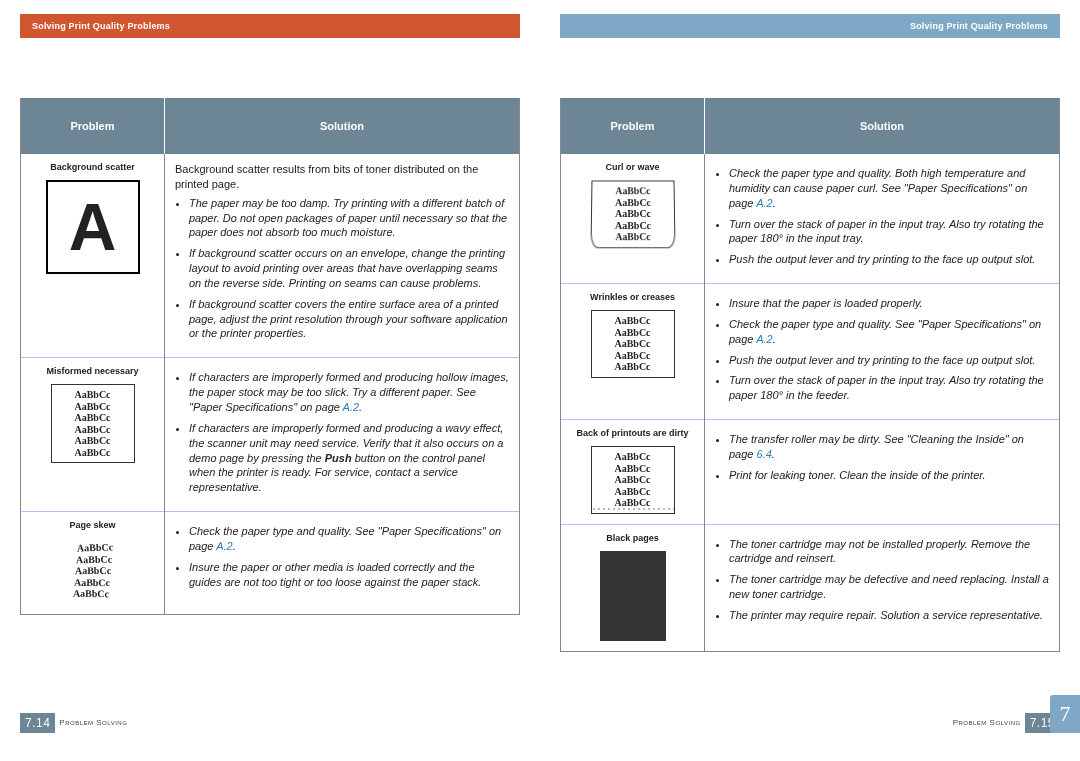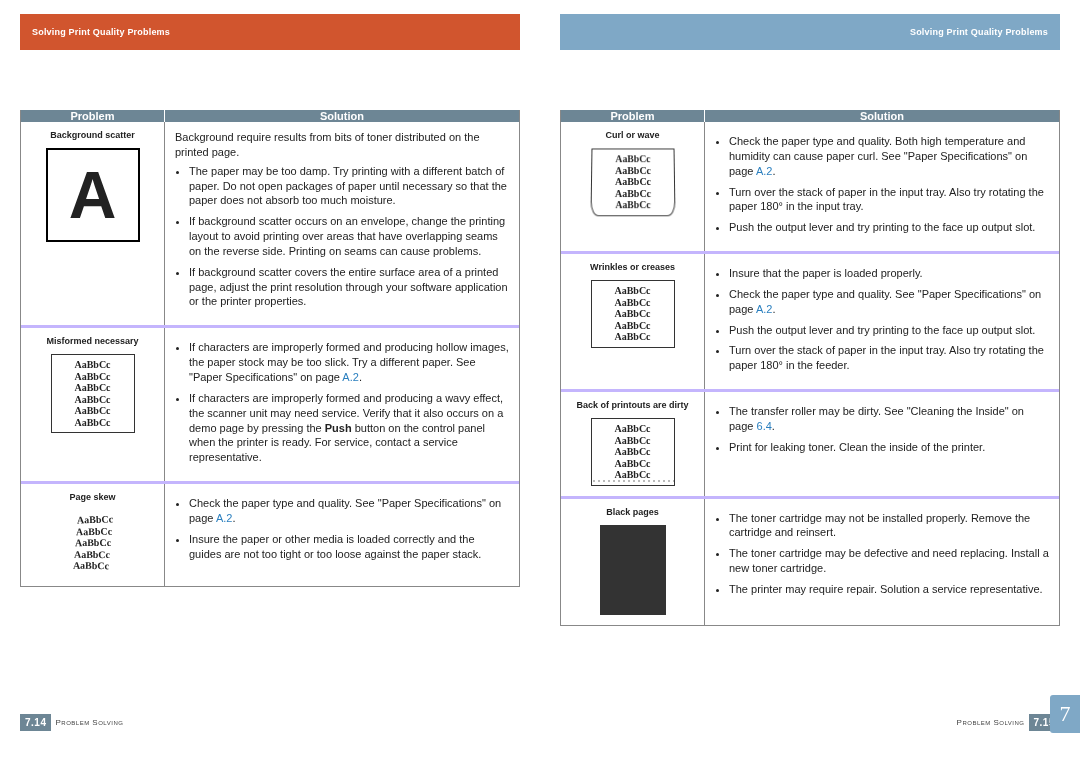--- a/index.html
+++ b/index.html
@@ -19,21 +19,21 @@
     height: 100%;
   }
   .page {
     width: 540px;
     height: 761px;
     position: relative;
     box-sizing: border-box;
     padding: 14px 20px 0 20px;
   }
   .topbar {
-    height: 36px;
+    height: 24px;
     display: flex;
     align-items: center;
     font-size: 9px;
     font-weight: bold;
     color: #fff;
   }
   .topbar.left {
     background: #d1552e;
     justify-content: flex-start;
     padding-left: 12px;
@@ -56,45 +56,46 @@
     width: 100%;
     border-collapse: collapse;
     table-layout: fixed;
   }
   table.main th {
     background: #6d8695;
     color: #fff;
     font-size: 11px;
     font-weight: bold;
     text-align: center;
-    padding: 0 4px;
+    padding: 22px 4px;
   }
   table.main th.problem { width: 135px; border-right: 1px solid #fff; }
   table.main td {
     vertical-align: top;
     padding: 8px 10px 10px 10px;
-    border-top: 3px solid #c4b5fd;
+    border-top: 1px solid #c4b5fd;
   }
   table.main tr:first-child td { border-top: none; margin-top: 20px; }
   td.prob-cell {
     width: 135px;
     border-right: 1px solid #888;
     text-align: center;
     font-size: 9px;
     font-weight: bold;
     padding-top: 12px;
   }
   td.prob-cell .pname { margin-bottom: 8px; display:block; }
   ul.sol {
     margin: 4px 0 0 0;
     padding-left: 14px;
   }
   ul.sol li {
     margin-bottom: 6px;
     line-height: 1.35;
+    font-style: italic;
   }
   .intro {
     margin: 0 0 4px 0;
     line-height: 1.35;
   }
   a.ref { color: #2a7fbf; text-decoration: none; }
 
   
   .sample {
     margin: 0 auto;
@@ -162,21 +163,21 @@
     bottom: 18px;
     font-size: 8px;
     letter-spacing: 0.5px;
     color: #444;
     display:flex; align-items:center;
   }
   .page.left .footer { left: 20px; }
   .page.right .footer { right: 20px; }
   .pagenum {
     background: #6d8695; color:#fff;
-    padding: 3px 5px; font-weight:bold; font-size: 10px;
+    padding: 3px 5px; font-weight:normal; font-size: 12px;
   }
   .footlabel { font-variant: small-caps; margin: 16px 4px; }
 
   .chapter-tab {
     position: absolute;
     right: 0; bottom: 28px;
     width: 30px; height: 38px;
     background: #7fa8c6;
     color: #fff;
     font-size: 22px; font-weight: 300;
@@ -203,21 +204,21 @@
             <th>Solution</th>
           </tr>
         </thead>
         <tbody id="left-body">
             <tr>
               <td class="prob-cell">
                 <span class="pname">Background scatter</span>
                 <div class="bigA">A</div>
               </td>
               <td>
-                <p class="intro">Background require results from bits of toner distributed on the printed page.</p>
+                <p class="intro">Background scatter results from bits of toner distributed on the printed page.</p>
                 <ul class="sol">
                   <li>The paper may be too damp. Try printing with a different batch of paper. Do not open packages of paper until necessary so that the paper does not absorb too much moisture.</li>
                   <li>If background scatter occurs on an envelope, change the printing layout to avoid printing over areas that have overlapping seams on the reverse side. Printing on seams can cause problems.</li>
                   <li>If background scatter covers the entire surface area of a printed page, adjust the print resolution through your software application or the printer properties.</li>
                 </ul>
               </td>
             </tr>
             <tr>
               <td class="prob-cell">
                 <span class="pname">Misformed necessary</span>

